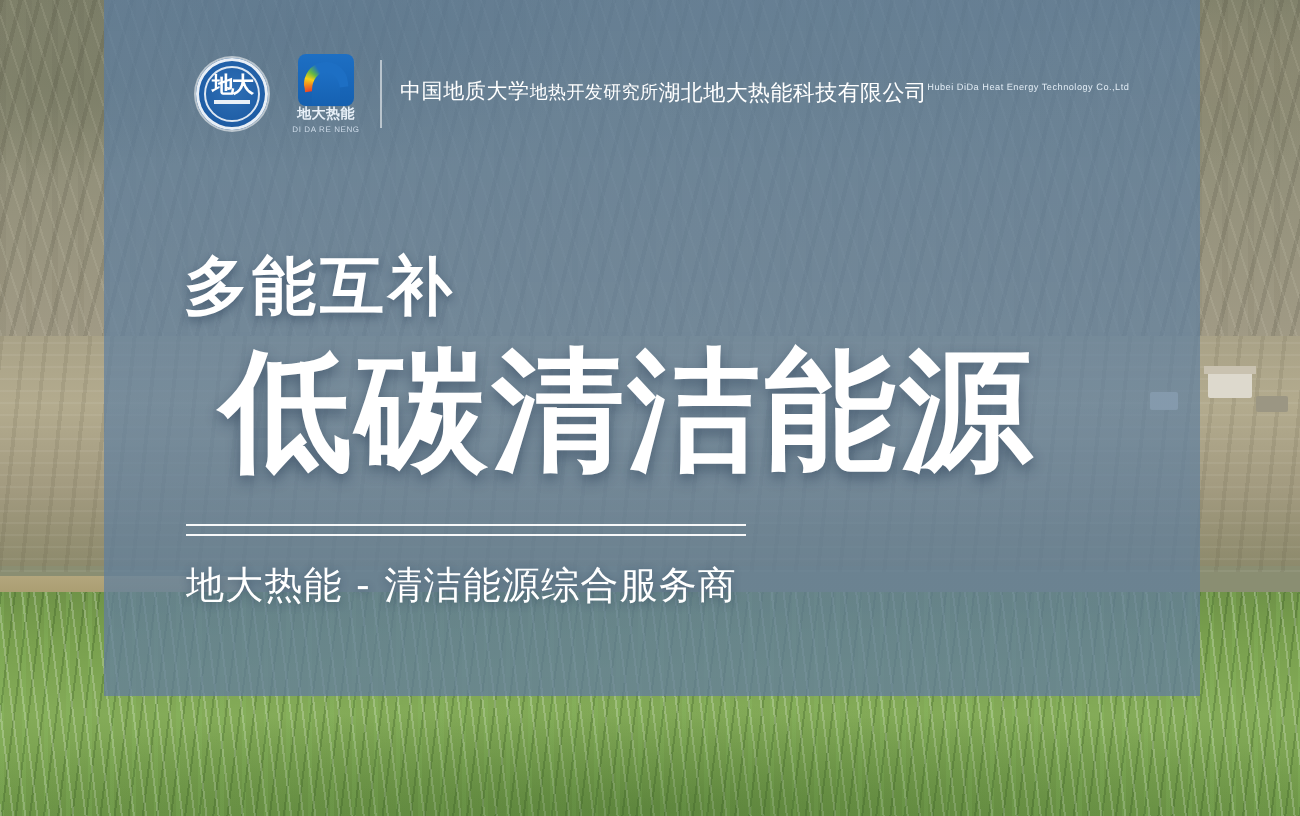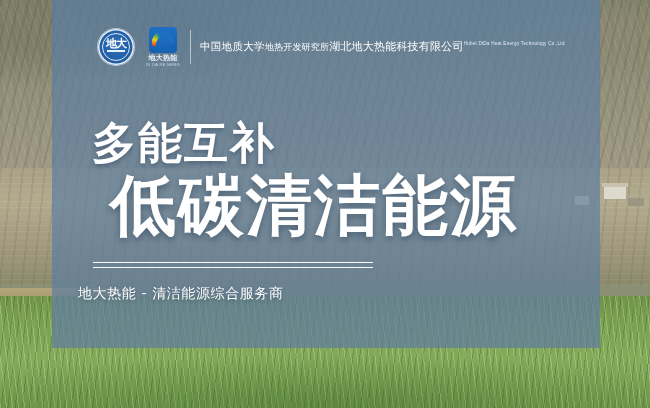--- a/index.html
+++ b/index.html
@@ -125,39 +125,39 @@
   .bt-1{font-size:10.5px;line-height:13px;color:#ffffff;letter-spacing:.3px;white-space:nowrap;
         font-family:"DejaVu Sans","Liberation Sans",sans-serif;}
   .bt-1 .inst{font-size:9px;letter-spacing:.2px;}
   .bt-2{font-size:11px;line-height:14px;color:#ffffff;letter-spacing:.2px;white-space:nowrap;
         font-family:"DejaVu Sans","Liberation Sans",sans-serif;text-align:right;}
   .bt-3{font-size:4.6px;line-height:7px;color:#e2ecf5;letter-spacing:.25px;white-space:nowrap;}
 
   
   .h-sm{
     position:absolute;left:92px;top:119px;
-    font-size:44px;line-height:48px;font-weight:bold;color:#ffffff;
+    font-size:32px;line-height:48px;font-weight:bold;color:#ffffff;
     letter-spacing:2px;white-space:nowrap;
     font-family:"DejaVu Sans","Liberation Sans",sans-serif;
     text-shadow:0 2px 5px rgba(25,45,70,.45);
   }
   .h-lg{
     position:absolute;left:86px;top:169px;
     font-size:66px;line-height:74px;font-weight:bold;color:#ffffff;
     letter-spacing:2px;white-space:nowrap;
     font-family:"DejaVu Sans","Liberation Sans",sans-serif;
     text-shadow:0 3px 7px rgba(25,45,70,.45);
     margin-left:24px;
   }
   .rule{position:absolute;left:93px;top:262px;width:280px;height:4px;
         border-top:1.6px solid rgba(255,255,255,.95);
         border-bottom:1.6px solid rgba(255,255,255,.95);}
   .tagline{
-    position:absolute;left:78px;top:280px;
-    font-size:14px;line-height:26px;color:#ffffff;letter-spacing:.6px;white-space:nowrap;
+    position:absolute;left:93px;top:280px;
+    font-size:19px;line-height:26px;color:#ffffff;letter-spacing:.6px;white-space:nowrap;
     font-family:"DejaVu Sans","Liberation Sans",sans-serif;
     text-shadow:0 1px 4px rgba(25,45,70,.45);
   }
 </style>
 </head>
 <body>
 
 <div class="stage">
 
   <div class="photo">

